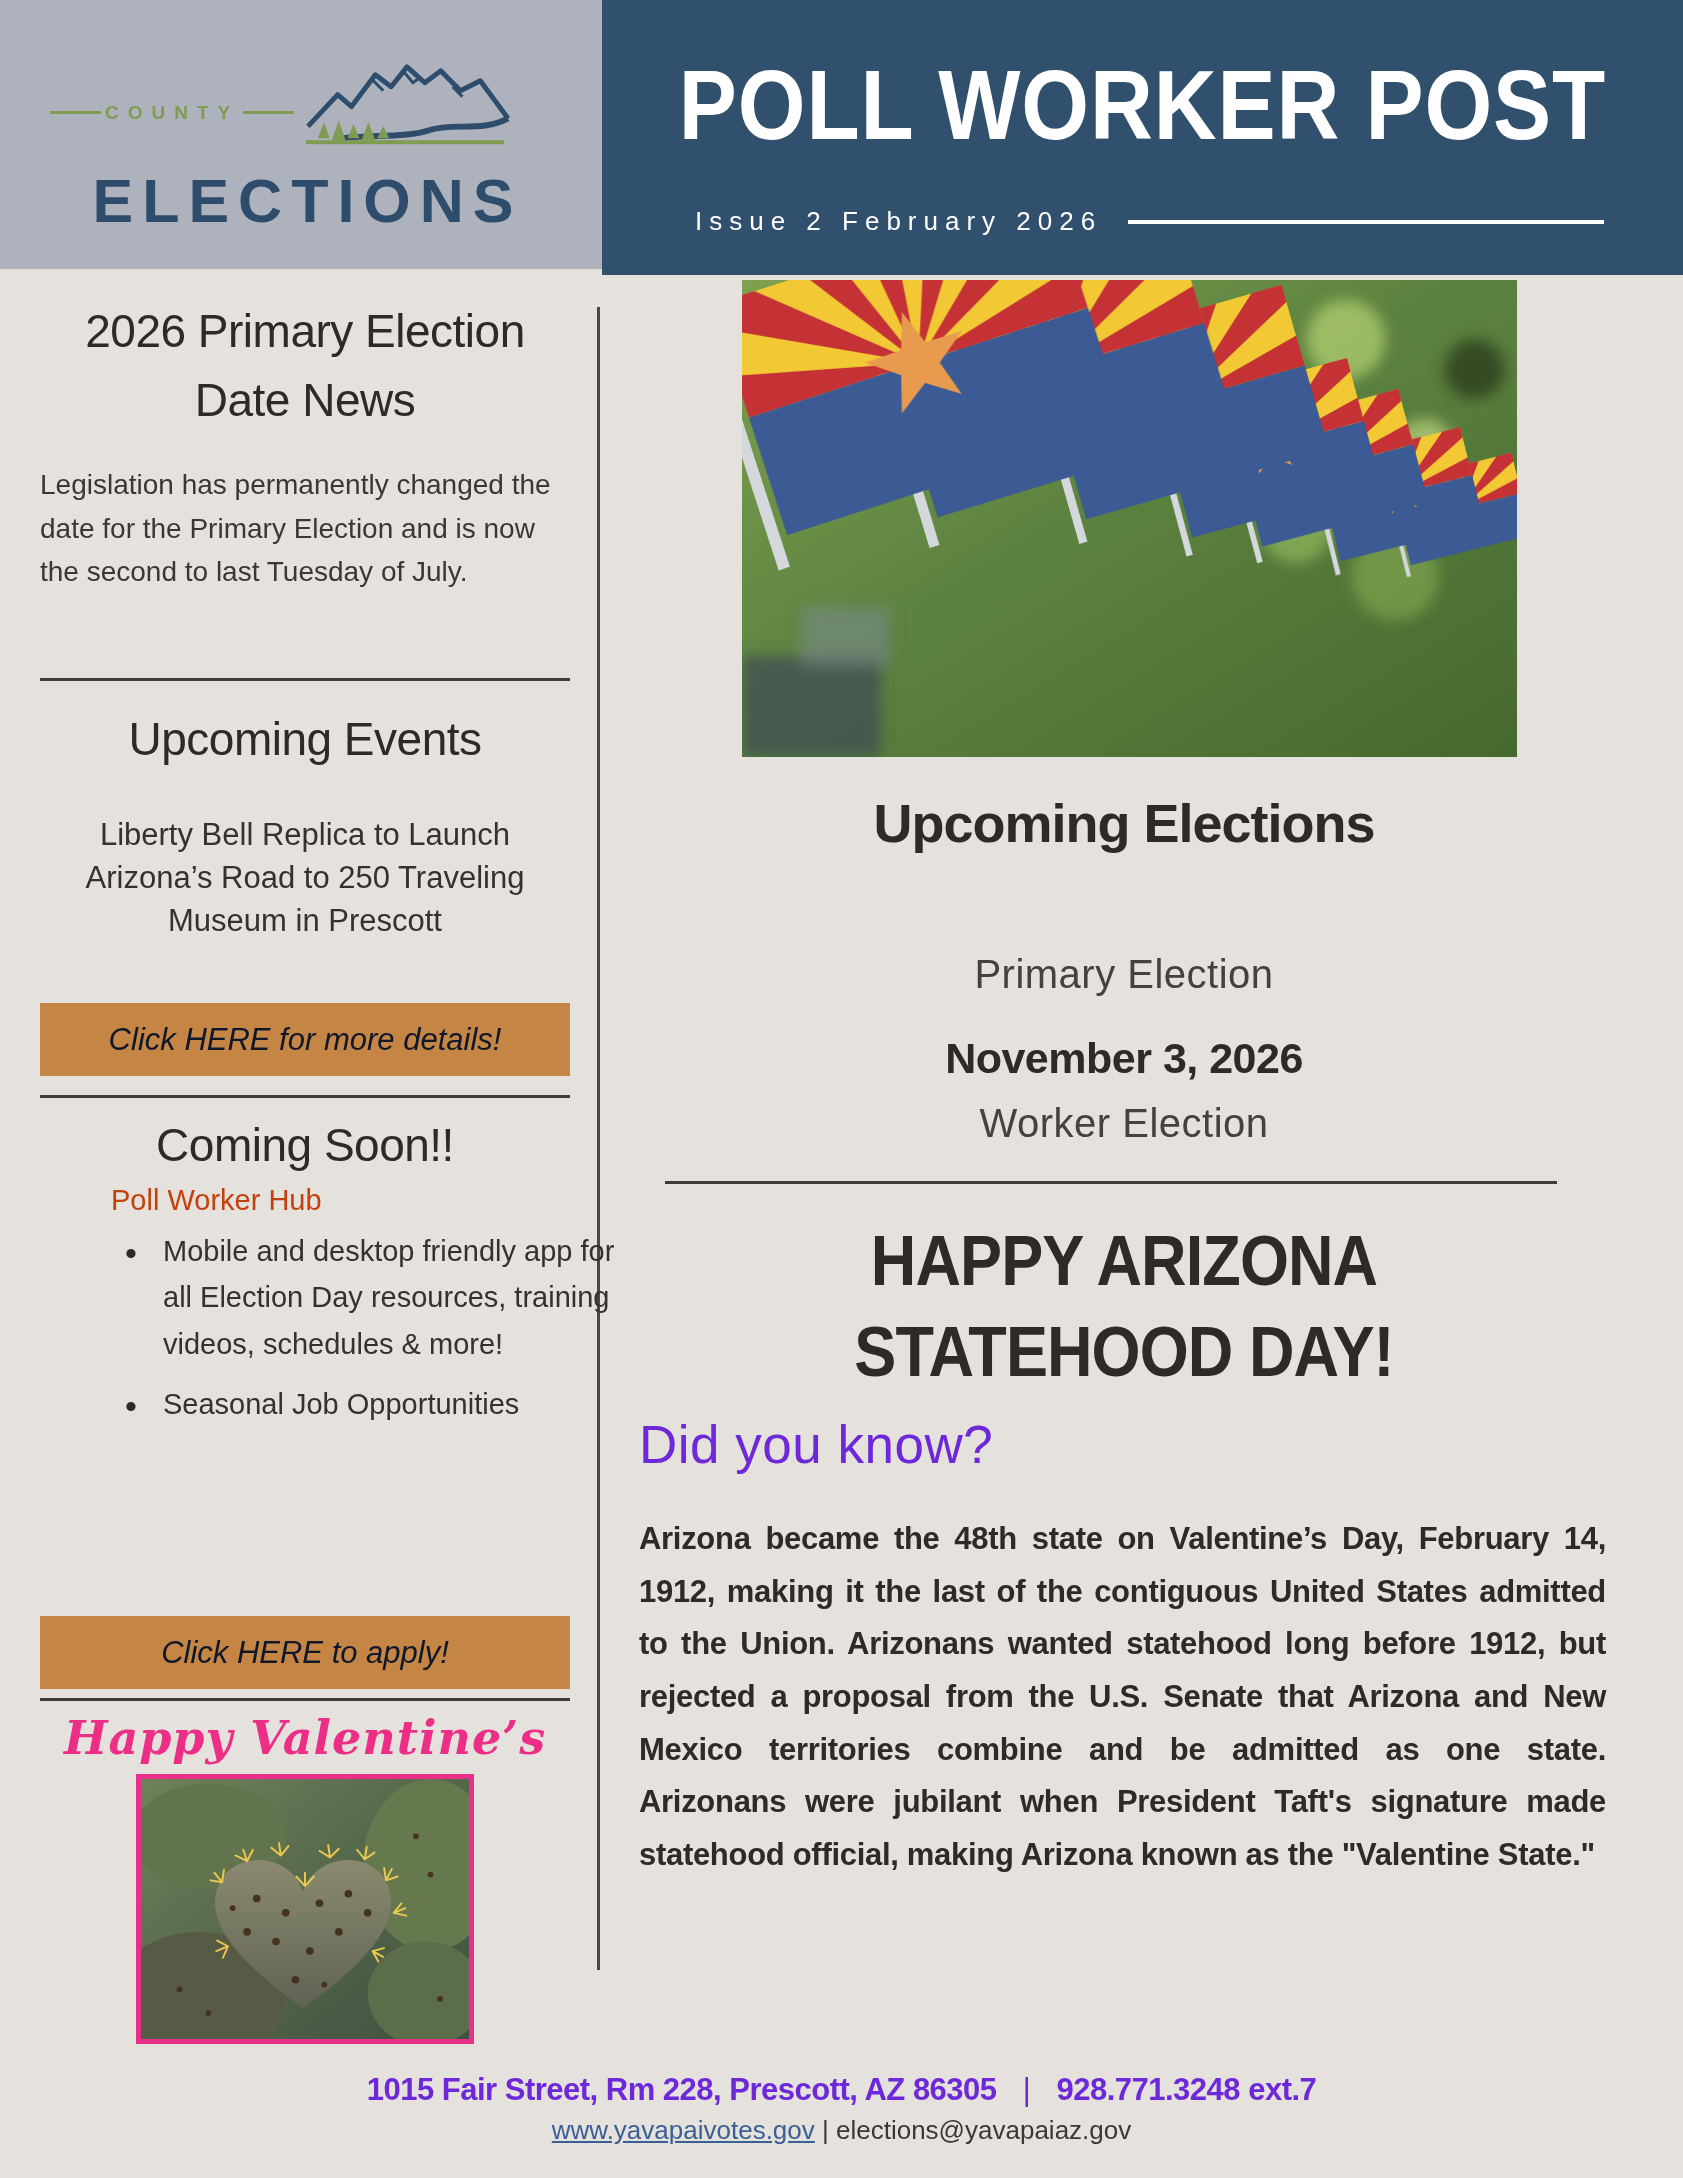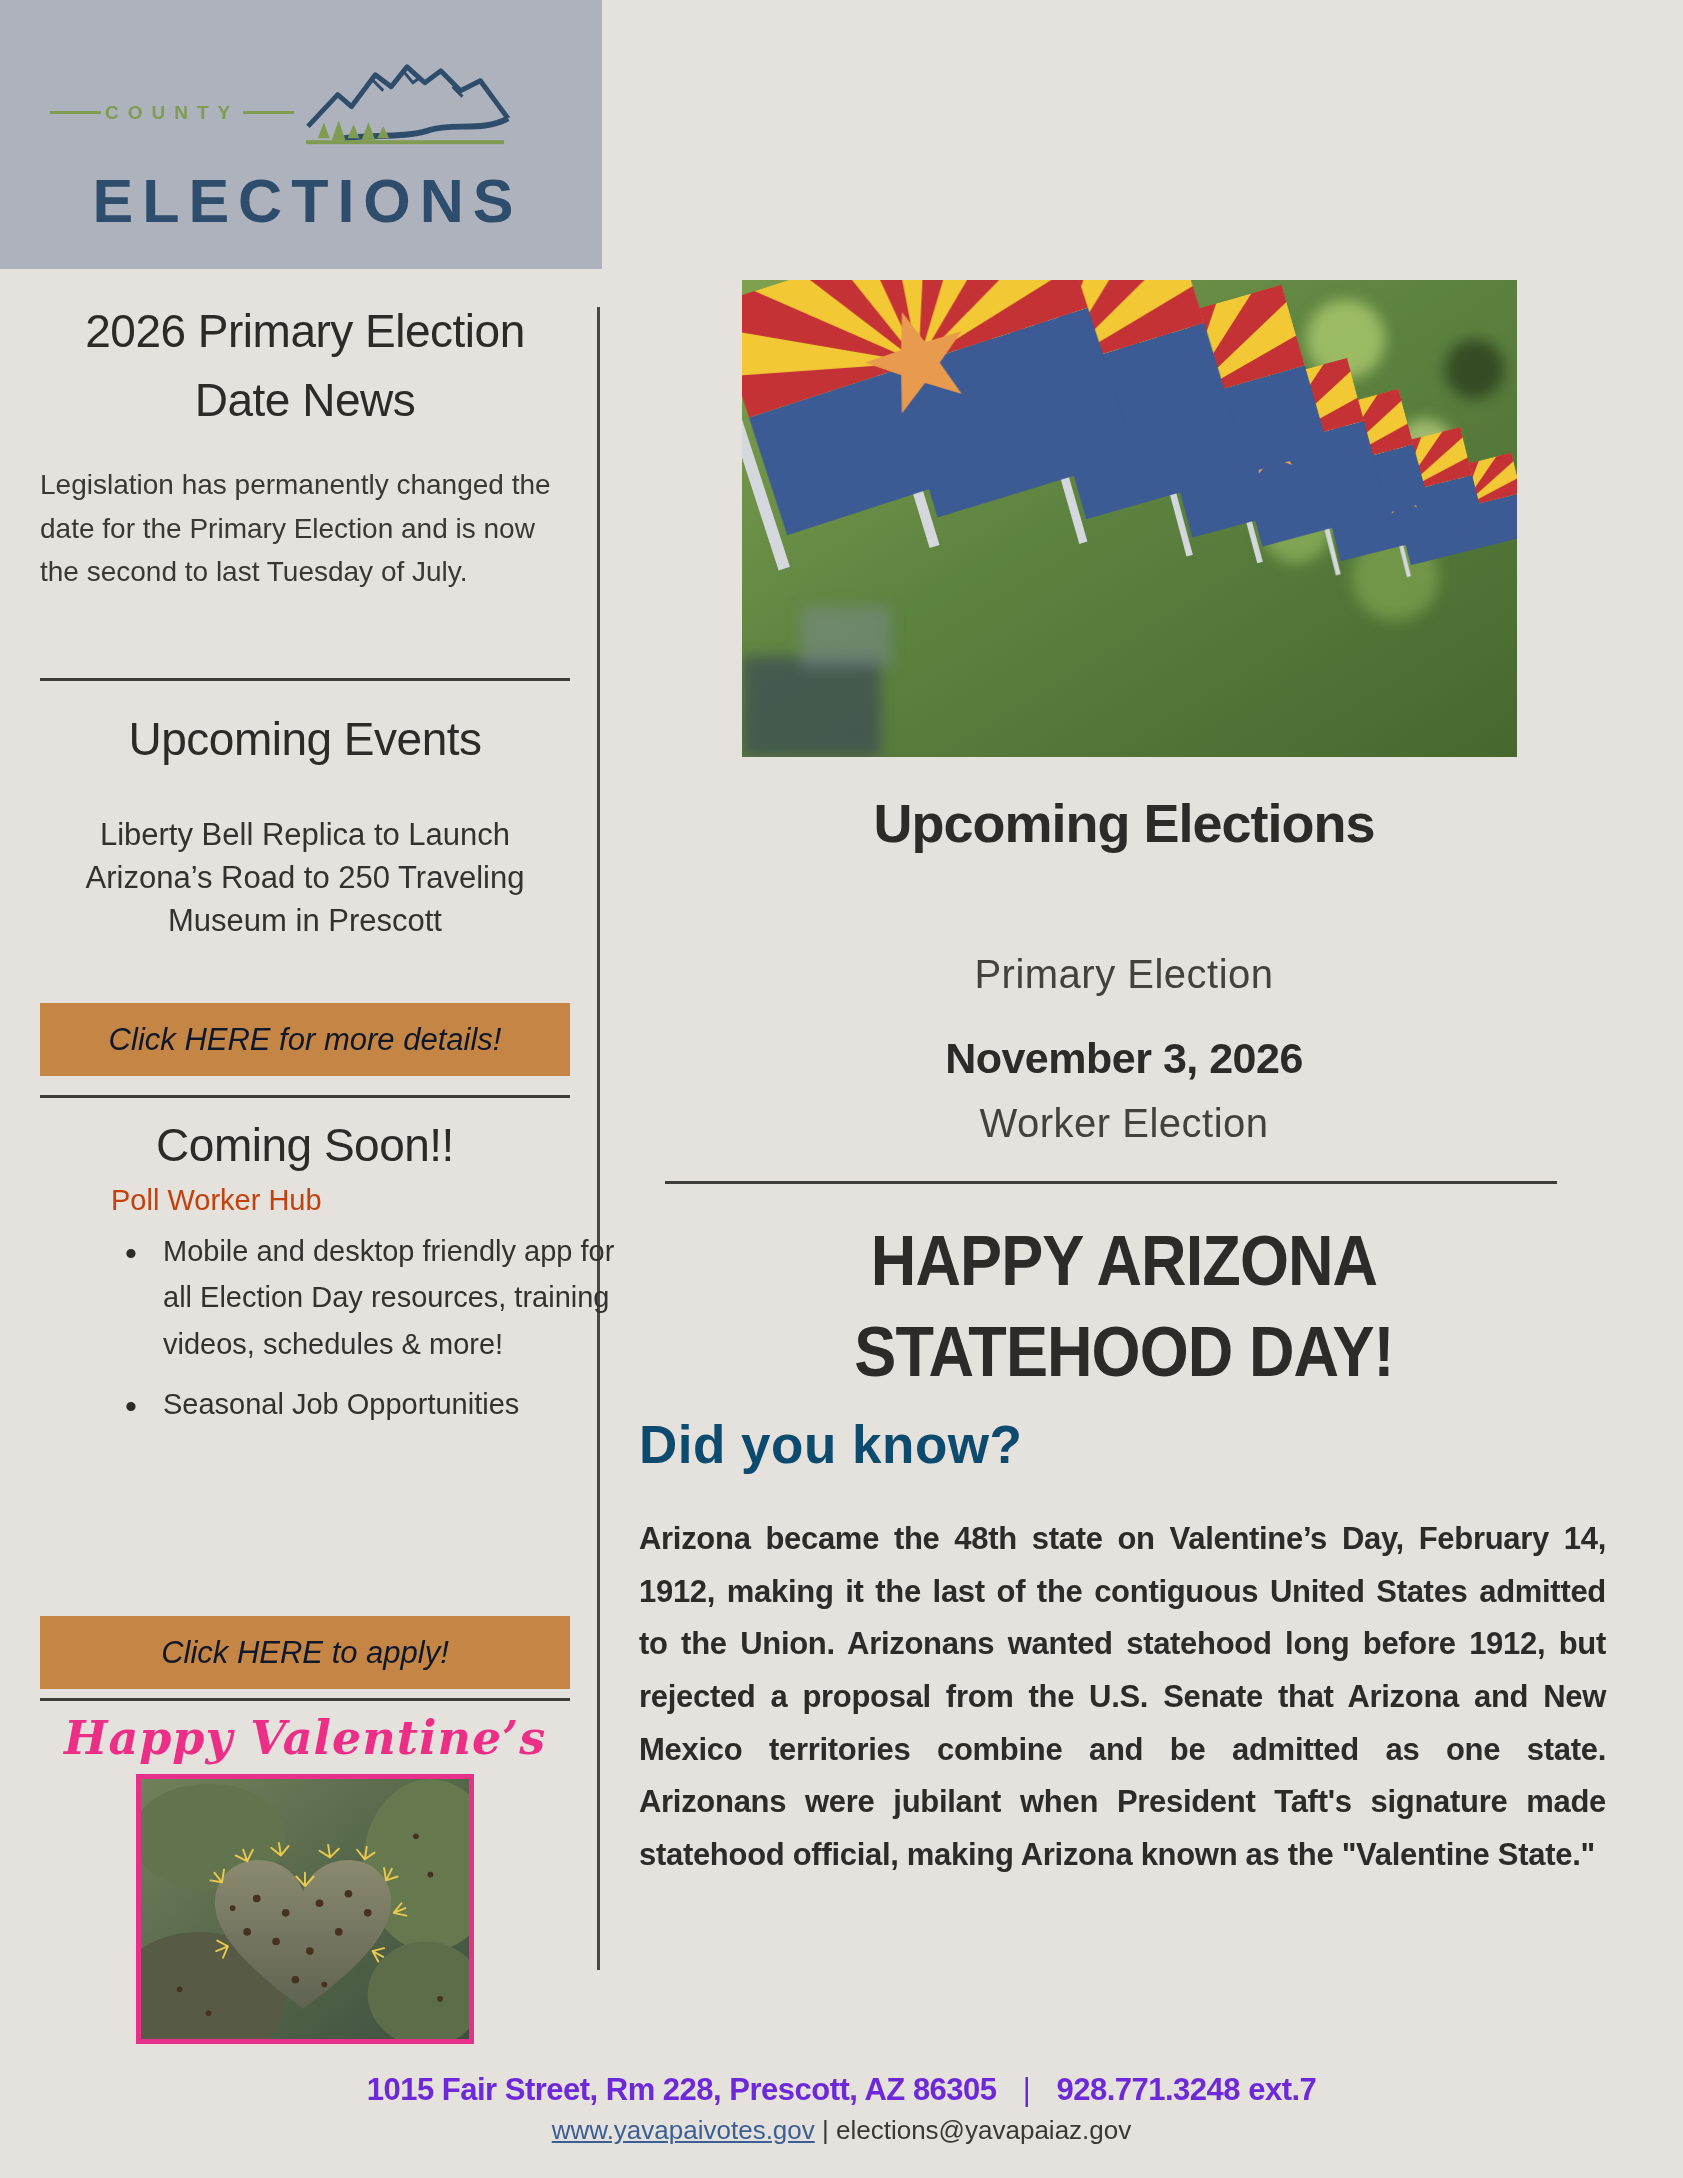--- a/index.html
+++ b/index.html
@@ -48,21 +48,21 @@
   .rc{position:absolute;left:624px;width:1000px;text-align:center;}
   .flags-photo{position:absolute;left:742px;top:280px;width:775px;height:477px;}
   .flags-photo svg{display:block;width:100%;height:100%;}
   .elections-h{top:792px;font-size:54px;font-weight:800;color:#2d2a27;letter-spacing:-1px;}
   .edate{font-size:43px;font-weight:800;color:#2d2a27;letter-spacing:-0.5px;}
   .ename{font-size:40px;font-weight:300;color:#45413d;letter-spacing:0.5px;}
   .d1{top:889px;} .n1{top:952px;} .d2{top:1034px;} .n2{top:1101px;}
   .hr-center{position:absolute;left:665px;top:1181px;width:892px;height:3px;background:#3f3d3a;}
   .statehood{top:1216px;font-size:70px;font-weight:900;color:#2d2a27;line-height:1.3;
       transform:scaleX(.9);transform-origin:center;letter-spacing:-1px;}
-  .didyouknow{position:absolute;left:639px;top:1414px;font-size:53px;font-weight:700;color:#0c4a6e;letter-spacing:0.5px;text-align:right;}
+  .didyouknow{position:absolute;left:639px;top:1414px;font-size:53px;font-weight:400;color:#6d28d9;letter-spacing:0.5px;text-align:right;}
   .statehood-body{position:absolute;left:639px;top:1513px;width:967px;font-size:31px;font-weight:700;
       color:#2d2a27;line-height:1.7;text-align:justify;letter-spacing:-0.3px;}
 
   
   .footer1{position:absolute;left:0;top:2072px;width:100%;text-align:center;font-size:31px;font-weight:600;
       color:#6d28d9;letter-spacing:-0.5px;}
   .footer1 .sep{margin:0 18px;font-weight:400;}
   .footer2{position:absolute;left:0;top:2115px;width:100%;text-align:center;font-size:26px;color:#3b3733;}
   .footer2 a{color:#3a5f94;text-decoration:underline;}
 </style>
@@ -94,20 +94,27 @@
               <polygon points="74,82 80,70 86,82"></polygon>
             </g>
             <rect x="2" y="84" width="200" height="4" fill="#7f9c52"></rect>
           </svg>
         </span>
       </div>
       <div class="logo-elections">ELECTIONS</div>
     </div>
   </div>
 
+  <div class="header-right">
+    <div class="masthead-title">POLL WORKER POST</div>
+    <div class="issue-row">
+      <div class="issue-text">Issue 2 February 2026</div>
+      <div class="issue-line"></div>
+    </div>
+  </div>
 
   <div class="vdivider"></div>
 
   <div class="lc h-big" style="position:absolute;top:297px;">2026 Primary Election Date News</div>
 
   <div class="lc news-body" style="position:absolute;">Legislation has permanently changed the date for the Primary Election and is now the second to last Tuesday of July.</div>
 
   <div class="rule" style="top:678px;"></div>
 
   <div class="lc h-big" style="position:absolute;top:705px;">Upcoming Events</div>

